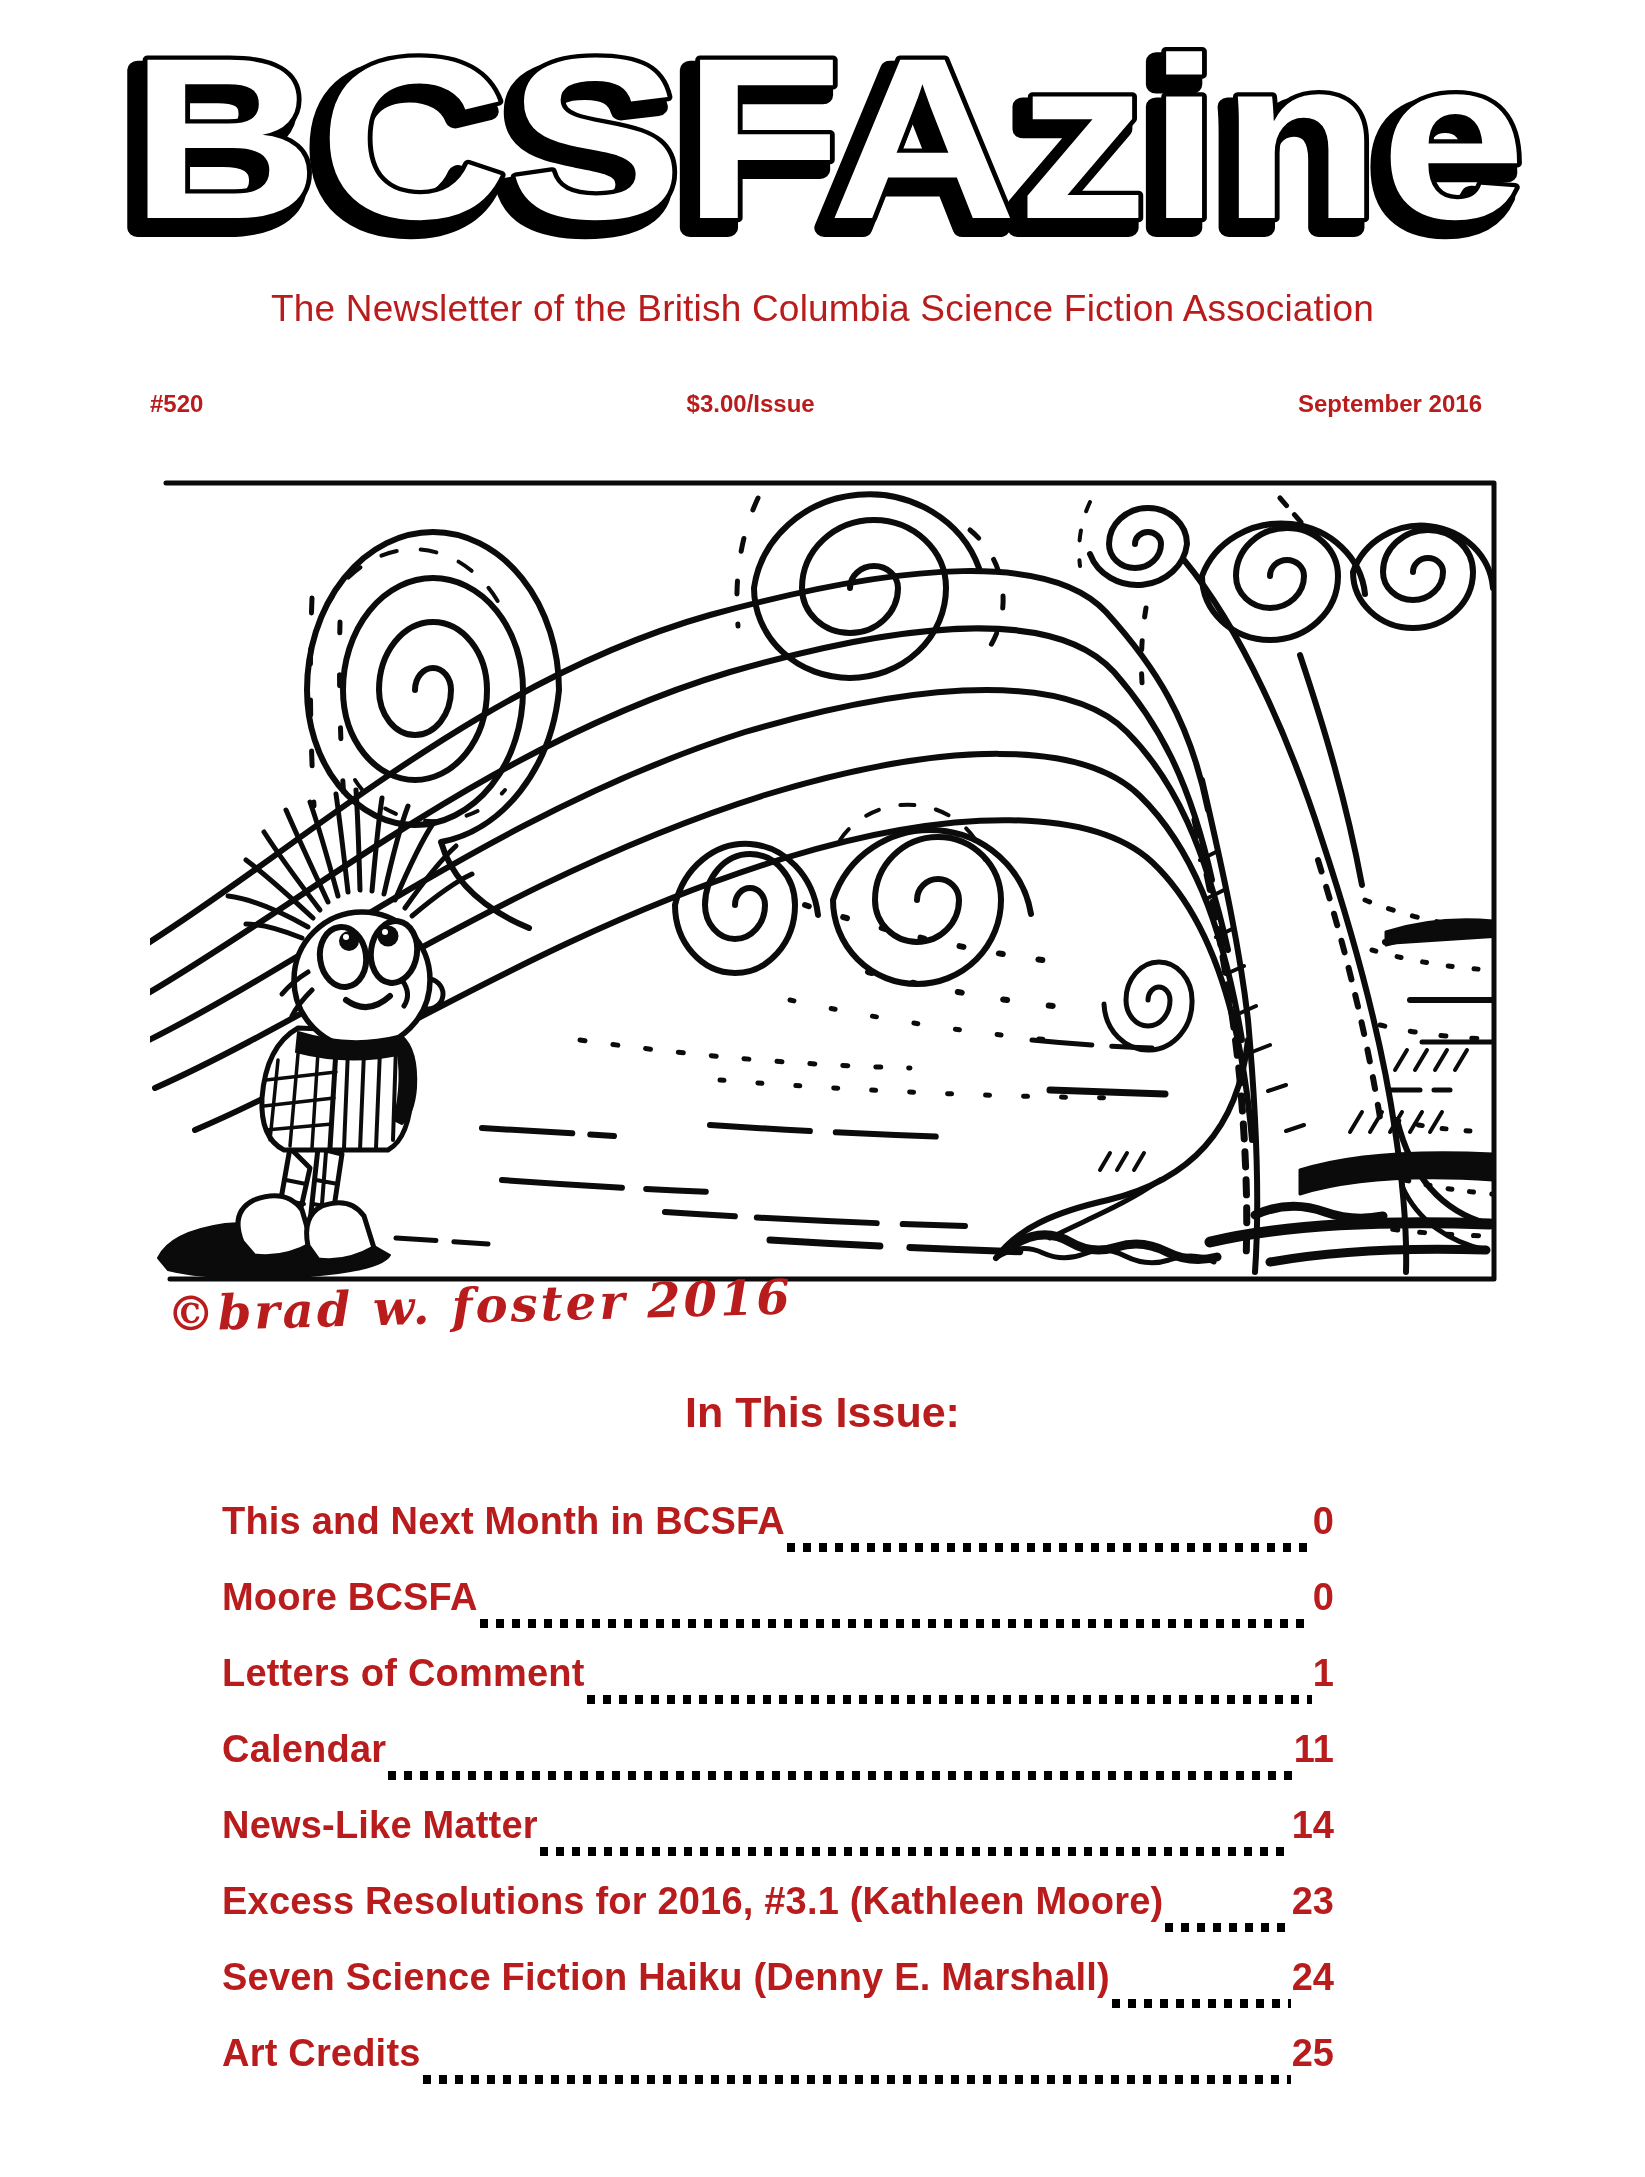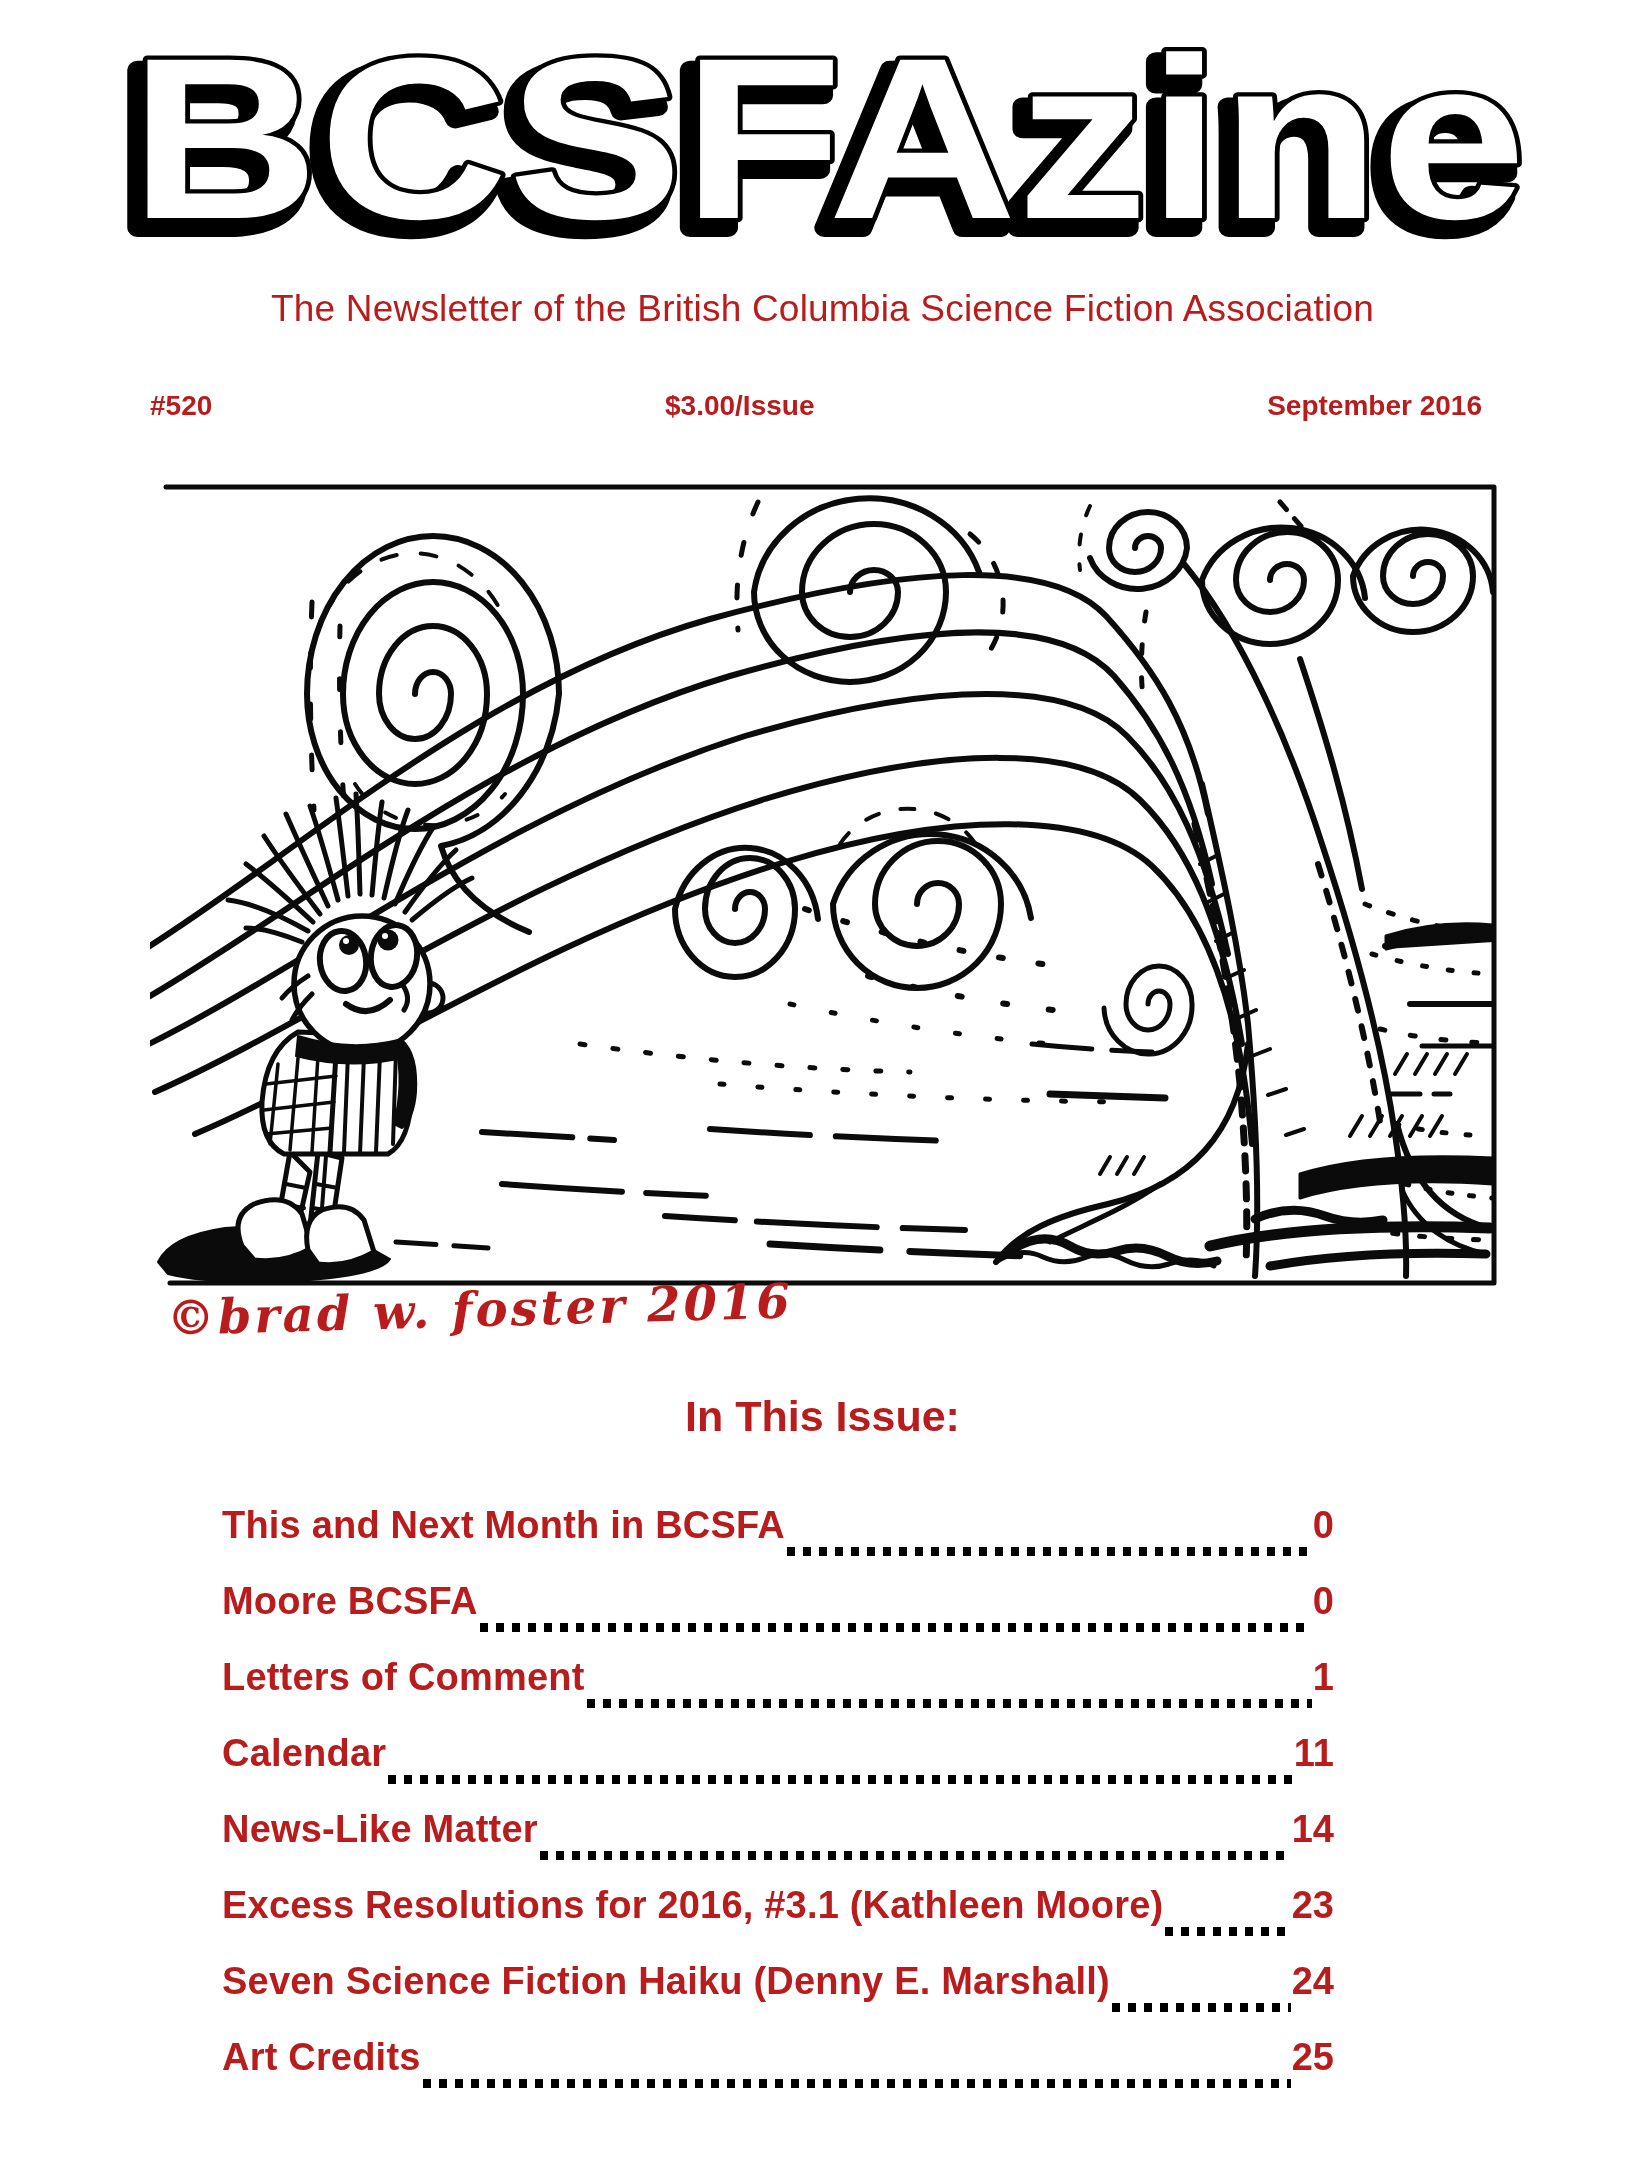--- a/index.html
+++ b/index.html
@@ -13,21 +13,21 @@
   .title-svg{display:block;margin-left:112px;}
   .title-shadow{fill:#000;stroke:#000;stroke-width:18px;stroke-linejoin:round;
     font-family:"Liberation Sans",sans-serif;font-weight:bold;}
   .title-face{fill:#fff;stroke:#000;stroke-width:8.5px;stroke-linejoin:round;
     paint-order:stroke fill;font-family:"Liberation Sans",sans-serif;font-weight:bold;}
   .subtitle{
     margin-top:14px;text-align:center;font-size:37px;font-weight:normal;letter-spacing:.2px;
   }
   .issue-line{
     margin-top:60px;display:flex;justify-content:space-between;align-items:baseline;
-    padding:0 163px 0 150px;font-size:28px;font-weight:bold;
+    padding:0 163px 0 150px;font-size:24px;font-weight:bold;
   }
   
   .cover-art{margin:62px 148px 0 150px;padding:0;}
   .cover-art svg{display:block;}
   .art{stroke:#0b0b0b;stroke-linecap:round;stroke-linejoin:round;fill:none;}
   .signature{
     margin:4px 0 0 16px;font-family:"DejaVu Serif",serif;font-style:italic;font-weight:bold;
     font-size:48px;letter-spacing:3px;transform:rotate(-1.6deg);transform-origin:left top;
     white-space:nowrap;
   }

